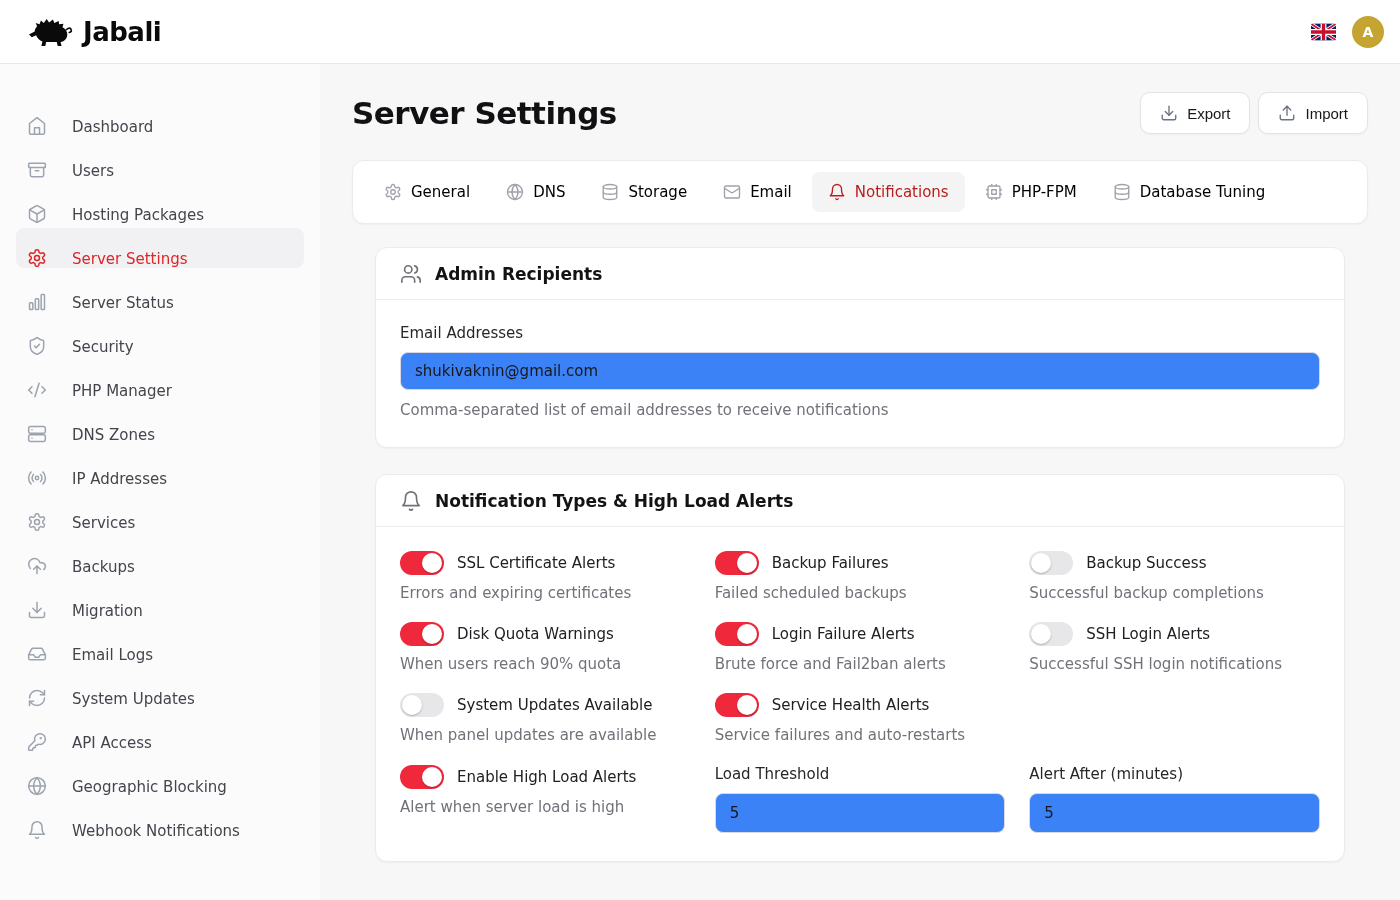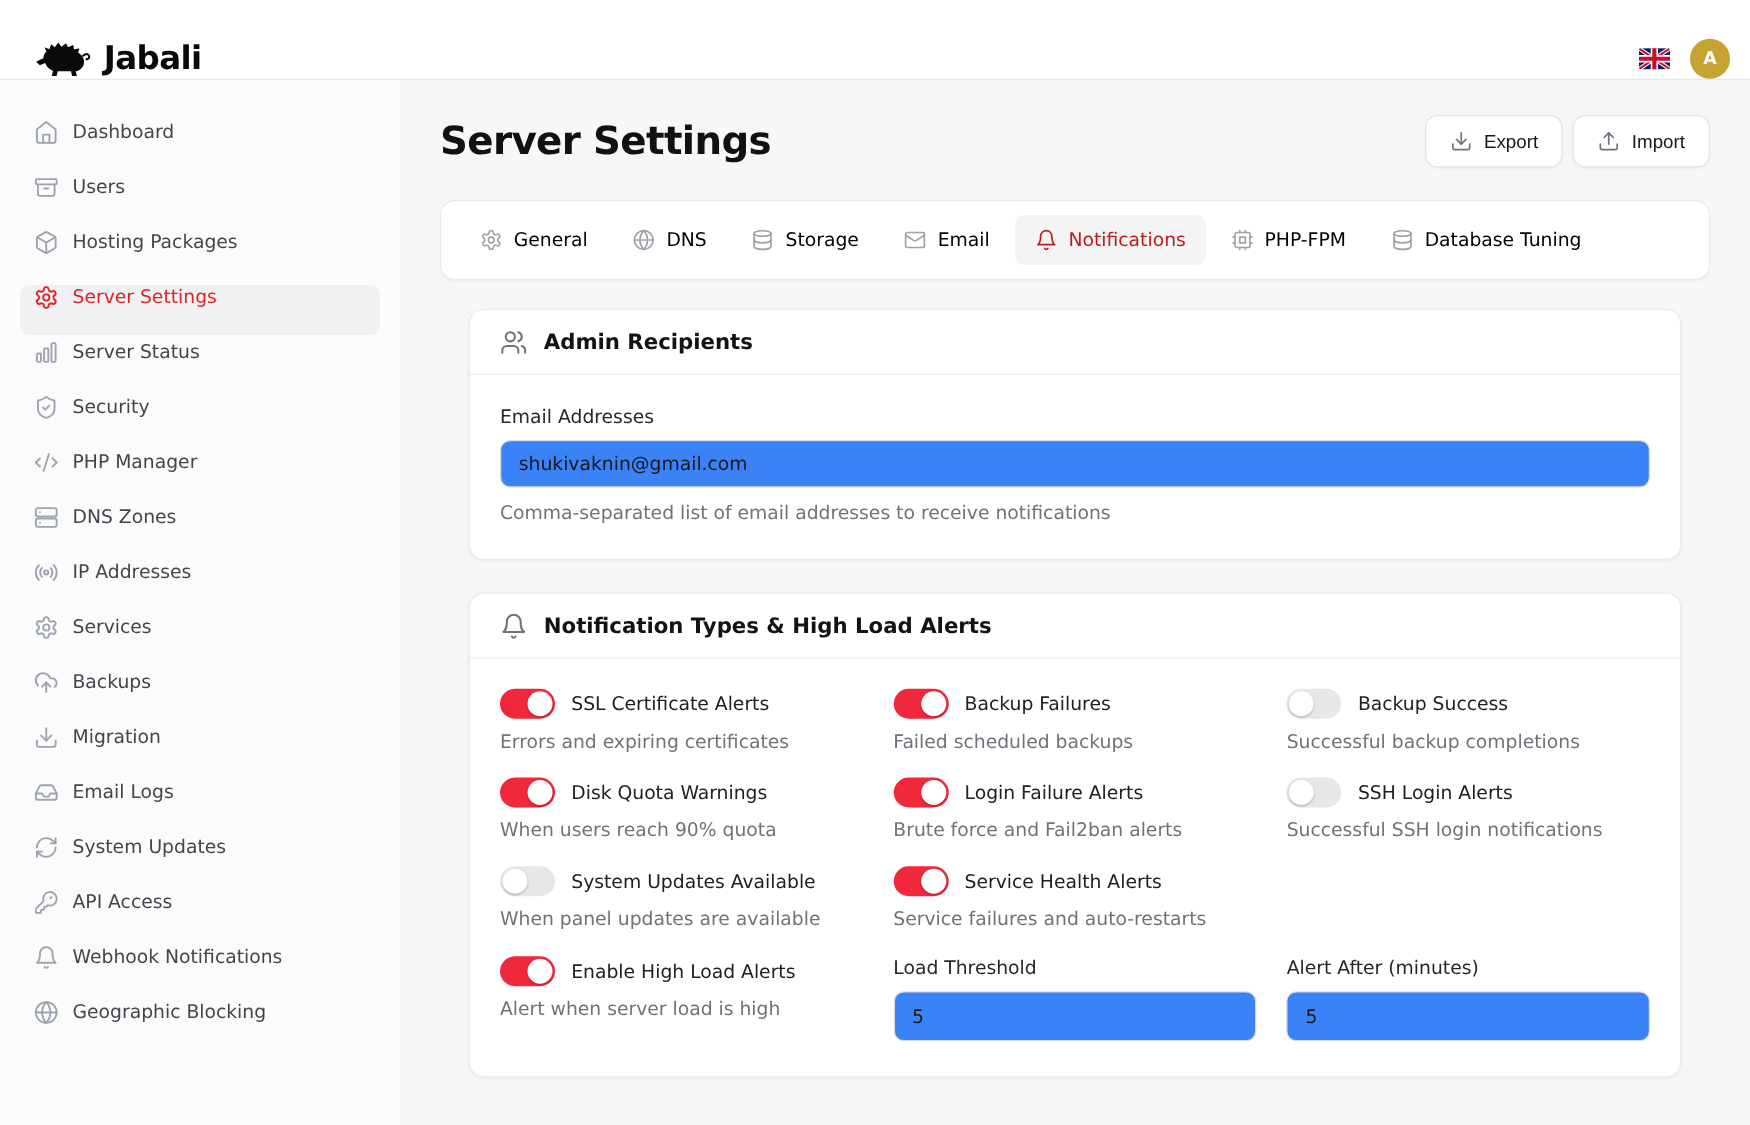--- a/index.html
+++ b/index.html
@@ -1,32 +1,32 @@
 <!DOCTYPE html>
 <html><head>
 <meta charset="utf-8">
 <style>
   * { margin:0; padding:0; box-sizing:border-box; }
   html,body { width:1400px; height:900px; overflow:hidden; }
   body { font-family:"DejaVu Sans","Liberation Sans",sans-serif; background:#fff; color:#18181b; }
 
   
   .topbar { height:64px; background:#fff; border-bottom:1px solid #e8e8ea;
-            display:flex; align-items:flex-end; justify-content:space-between; padding:0 16px 0 28px; }
+            display:flex; align-items:center; justify-content:space-between; padding:0 16px 0 28px; }
   .brand { display:flex; align-items:center; gap:9px; }
   .brand-name { font-size:26px; font-weight:800; color:#0a0a0a; letter-spacing:-0.5px; }
   .topbar-right { display:flex; align-items:center; gap:16px; }
   .flag { width:25px; height:18px; border-radius:3px; overflow:hidden; display:block; }
   .avatar { width:32px; height:32px; border-radius:50%; background:#c5a432; color:#fff;
             font-size:14px; font-weight:700; display:flex; align-items:center; justify-content:center; }
 
   
   .shell { display:flex; height:836px; }
   .sidebar { width:320px; background:#fbfbfc; padding-top:32px; flex:none; }
-  .side-item { display:flex; align-items:flex-start; gap:11px; height:40px; margin:0 16px 4px 16px;
+  .side-item { display:flex; align-items:flex-end; gap:25px; height:40px; margin:0 16px 4px 16px;
                padding:0 11px; border-radius:8px; font-size:15px; color:#44444c; cursor:pointer; }
   .side-item svg { color:#9ca3af; flex:none; }
   .side-item.on { background:#f1f1f3; color:#dc2626; }
   .side-item.on svg { color:#dc2626; }
 
   .main { flex:1; background:#f7f7f8; padding:28px 32px 0 32px; overflow:hidden; }
 
   
   .page-head { display:flex; align-items:center; justify-content:space-between; margin-bottom:26px; }
   .page-title { font-size:31px; font-weight:700; color:#111113; letter-spacing:-0.5px; }
@@ -232,33 +232,33 @@
     <div class="side-item">
       <svg width="20" height="20" viewBox="0 0 24 24" fill="none" stroke="currentColor" stroke-width="1.8" stroke-linecap="round" stroke-linejoin="round">
           <path d="M2.586 17.414A2 2 0 0 0 2 18.828V21a1 1 0 0 0 1 1h3a1 1 0 0 0 1-1v-1a1 1 0 0 1 1-1h1a1 1 0 0 0 1-1v-1a1 1 0 0 1 1-1h.172a2 2 0 0 0 1.414-.586l.814-.814a6.5 6.5 0 1 0-4-4z"></path>
           <circle cx="16.5" cy="7.5" r=".5" fill="currentColor"></circle>
         </svg>
       <span>API Access</span>
     </div>
 
     <div class="side-item">
       <svg width="20" height="20" viewBox="0 0 24 24" fill="none" stroke="currentColor" stroke-width="1.8" stroke-linecap="round" stroke-linejoin="round">
-          <path d="M6 8a6 6 0 0 1 12 0c0 7 3 9 3 9H3s3-2 3-9"></path>
-          <path d="M10.3 21a1.94 1.94 0 0 0 3.4 0"></path>
-        </svg>
-      <span>Webhook Notifications</span>
-    </div>
-
-    <div class="side-item">
-      <svg width="20" height="20" viewBox="0 0 24 24" fill="none" stroke="currentColor" stroke-width="1.8" stroke-linecap="round" stroke-linejoin="round">
           <circle cx="12" cy="12" r="10"></circle>
           <path d="M12 2a14.5 14.5 0 0 0 0 20 14.5 14.5 0 0 0 0-20"></path>
           <path d="M2 12h20"></path>
         </svg>
       <span>Geographic Blocking</span>
+    </div>
+
+    <div class="side-item">
+      <svg width="20" height="20" viewBox="0 0 24 24" fill="none" stroke="currentColor" stroke-width="1.8" stroke-linecap="round" stroke-linejoin="round">
+          <path d="M6 8a6 6 0 0 1 12 0c0 7 3 9 3 9H3s3-2 3-9"></path>
+          <path d="M10.3 21a1.94 1.94 0 0 0 3.4 0"></path>
+        </svg>
+      <span>Webhook Notifications</span>
     </div>
 
   </div>
 
   <div class="main">
 
     <div class="page-head">
       <div class="page-title">Server Settings</div>
       <div class="head-actions">
         <button class="btn">

